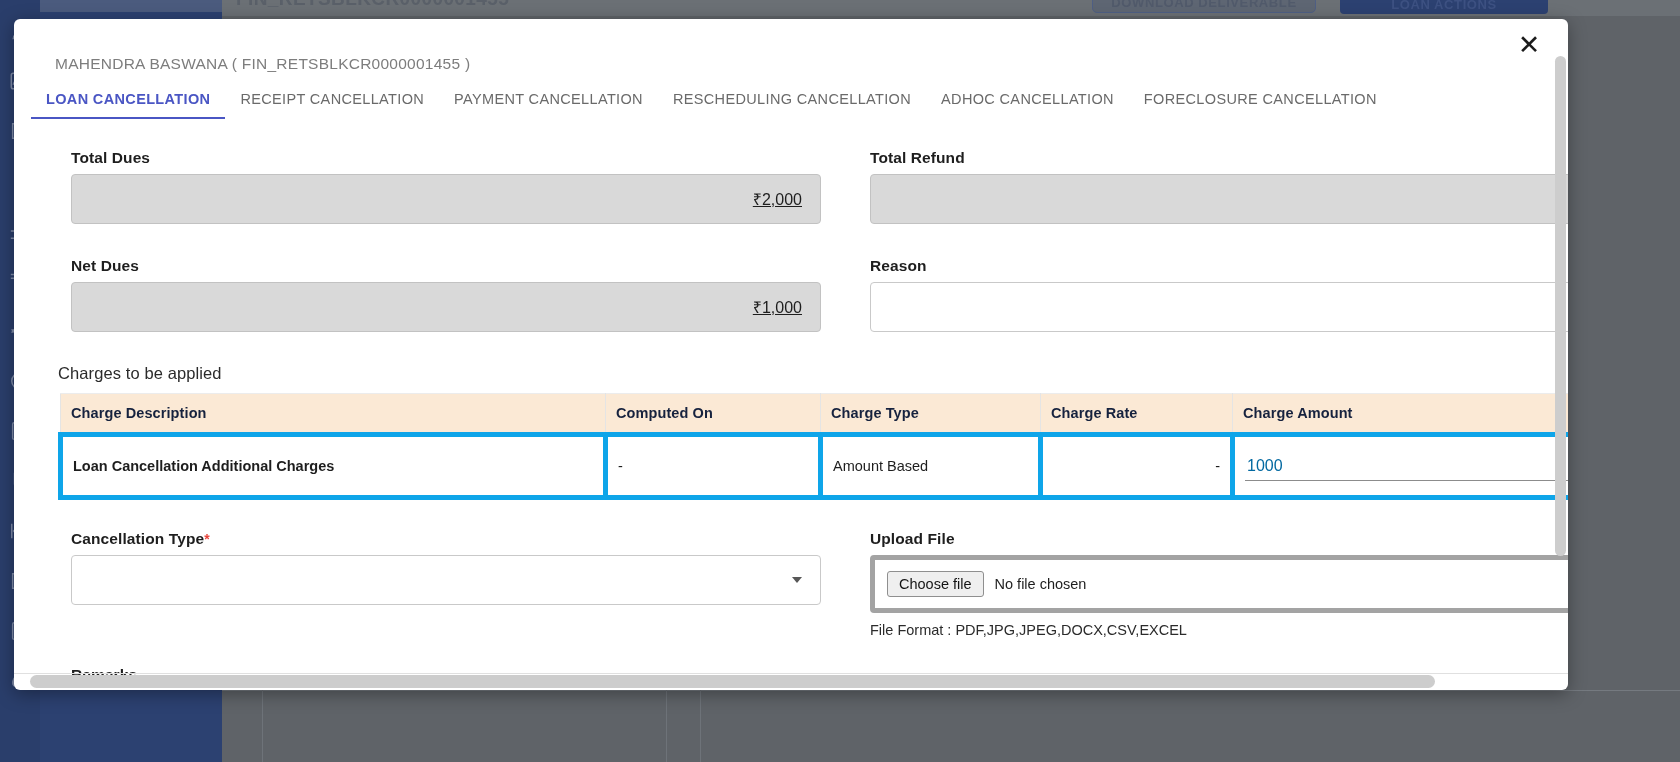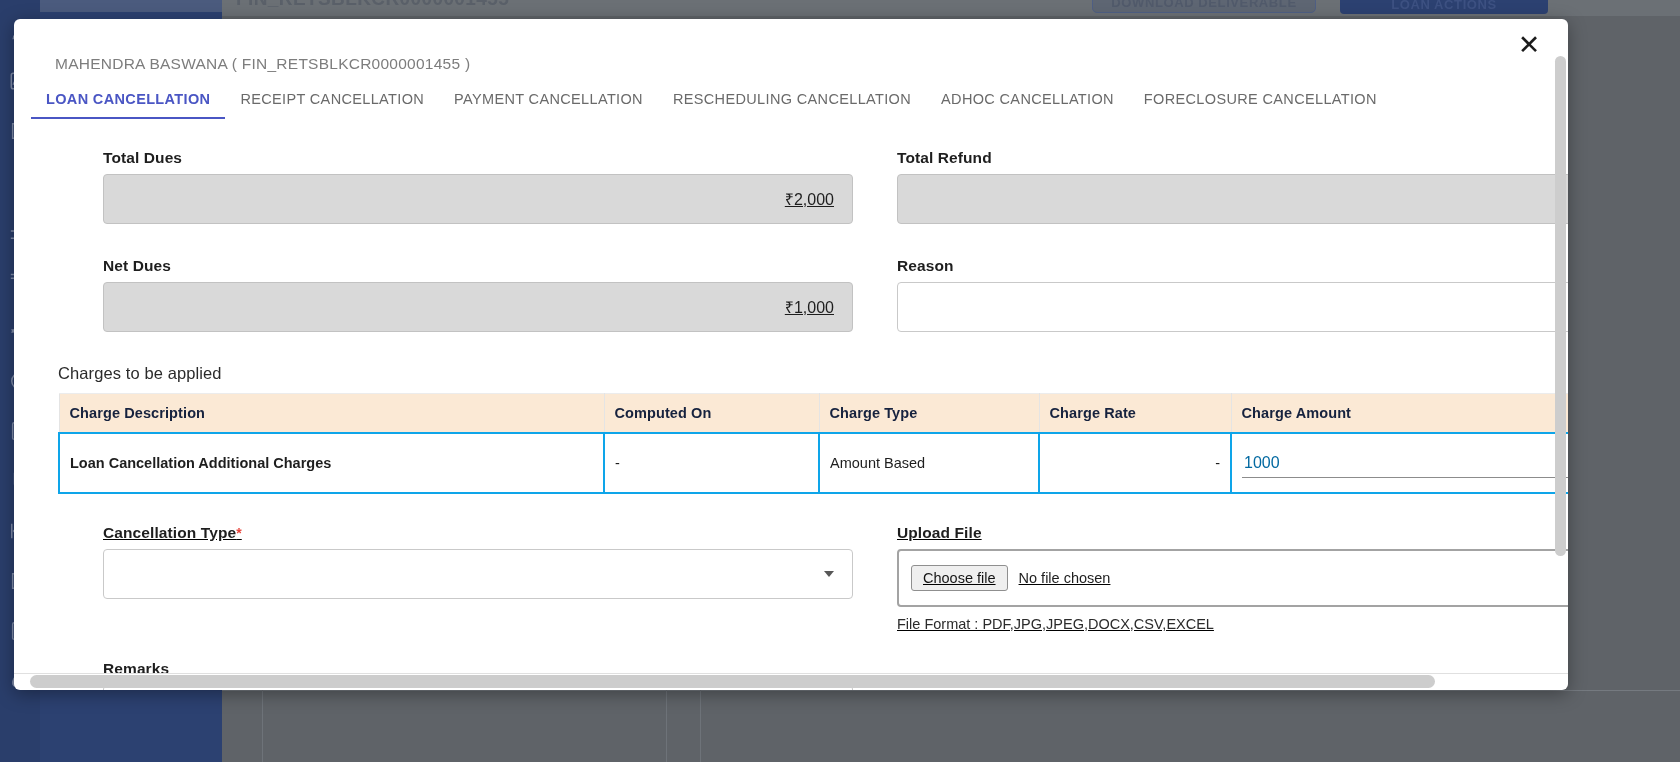--- a/index.html
+++ b/index.html
@@ -224,21 +224,20 @@
     position: absolute;
     left: 0;
     top: 130px;
     width: 1554px;
     padding: 0;
   }
 
   .grid-2 {
     display: flex;
     gap: 16px;
-    margin-left: 32px;
   }
   .col-left { width: 828px; padding-left: 57px; box-sizing: border-box; }
   .col-right { width: 726px; padding-left: 28px; box-sizing: border-box; }
 
   .field-label {
     font-size: 15.5px;
     font-weight: 700;
     color: #1e1e1e;
     margin-bottom: 7px;
     letter-spacing: .1px;
@@ -316,21 +315,21 @@
     font-weight: 700;
     text-align: left;
     padding: 11px 10px;
     border: 1px solid #e4e4e4;
     border-top: 1px solid #ececec;
     font-size: 14.5px;
     letter-spacing: .1px;
   }
   table.charges td {
     padding: 14px 10px;
-    border: 2px solid #0ea5e9;
+    border: 5px solid #0ea5e9;
     color: #1e1e1e;
     height: 48px;
     box-sizing: border-box;
     vertical-align: middle;
     margin-top: 48px;
   }
   td.desc { font-weight: 700; font-size: 14.5px; }
   td.num { text-align: right; }
   td.amt-cell { padding: 0 0 0 8px; }
   .amt-input {
@@ -341,21 +340,21 @@
     font-size: 16px;
     color: #0369a1;
     padding: 6px 2px 5px 2px;
     background: transparent;
     font-family: "Liberation Sans", sans-serif;
   }
 
   .upload-box {
     width: 760px;
     height: 58px;
-    border: 2px solid #a3a3a3;
+    border: 5px solid #a3a3a3;
     border-radius: 4px;
     display: flex;
     align-items: center;
     padding: 0 12px;
     box-sizing: border-box;
   }
   .choose-file {
     border: 1px solid #8f8f8f;
     background: #efefef;
     border-radius: 3px;
@@ -599,21 +598,21 @@
                 <td>Amount Based</td>
                 <td class="num">-</td>
                 <td class="amt-cell">
                   <input class="amt-input" value="1000" style="">
                 </td>
               </tr>
             </tbody>
           </table>
         </div>
 
-        <div class="grid-2" style="margin-top:30px;text-decoration:underline;">
+        <div class="grid-2" style="margin-top:30px;">
           <div class="col-left">
             <div class="field-label">
               <span>Cancellation Type</span><span class="req">*</span>
             </div>
             <div class="select-box">
               <span class="caret"></span>
             </div>
           </div>
           <div class="col-right">
             <div class="field-label">Upload File</div>

